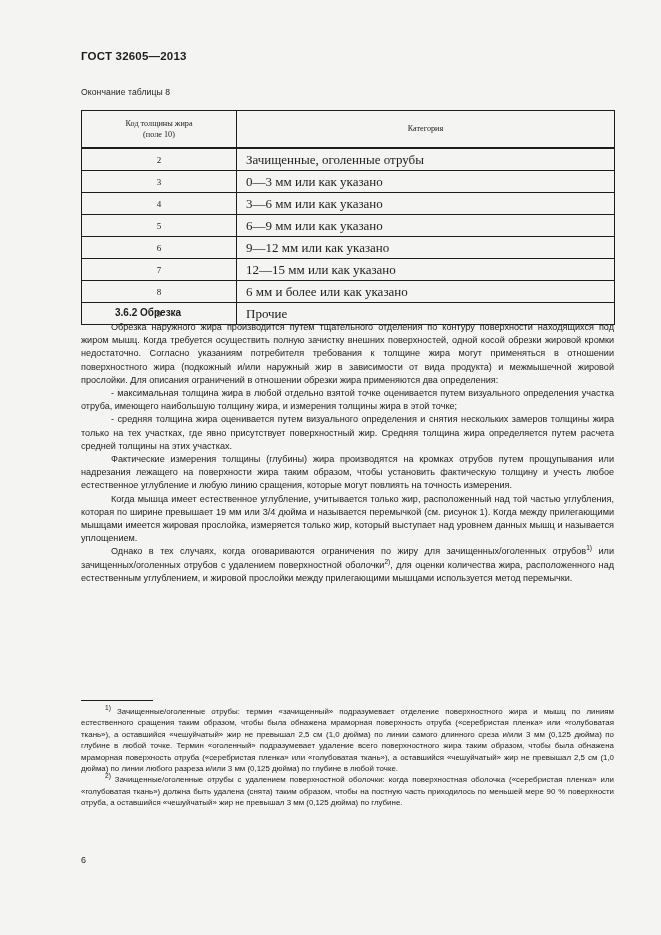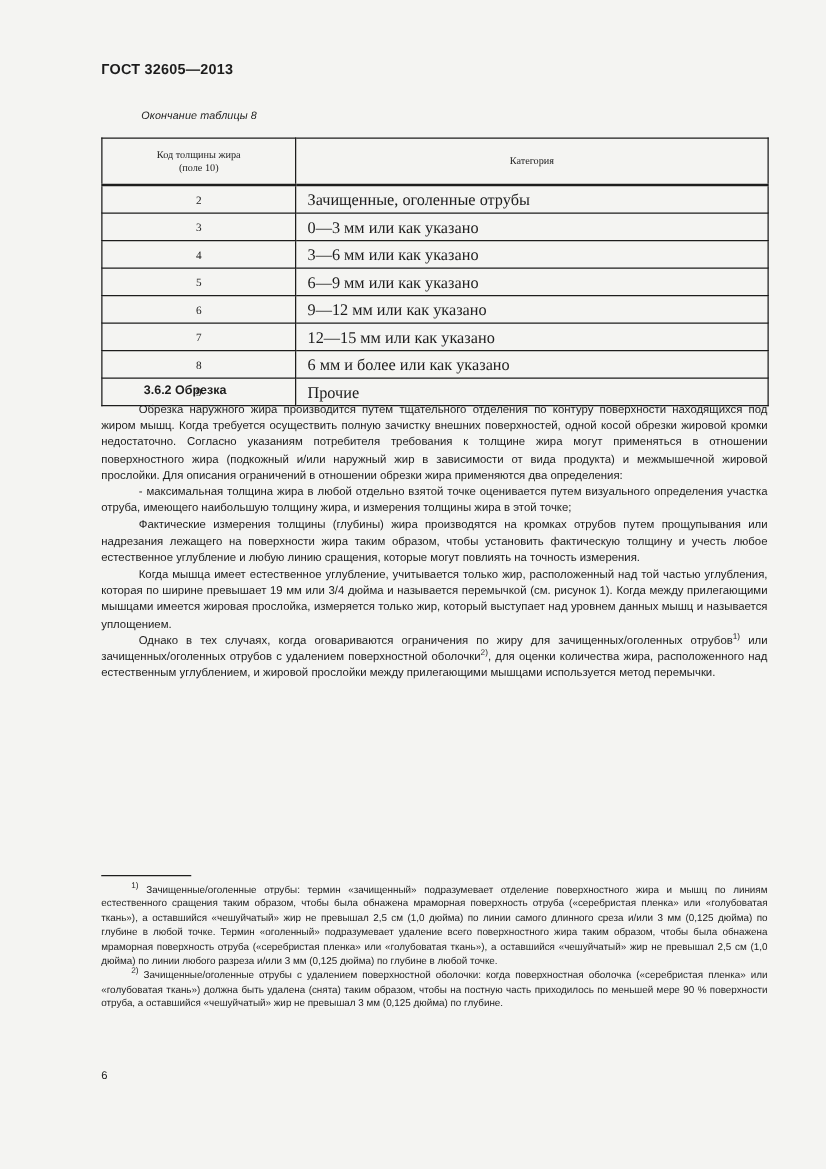--- a/index.html
+++ b/index.html
@@ -27,23 +27,21 @@
     top: 50px;
     font-size: 11.5px;
     font-weight: bold;
     letter-spacing: 0.2px;
   }
   .table-caption {
     position: absolute;
     left: 65px;
     top: 87px;
     font-size: 8.6px;
-    font-style: italic;
     letter-spacing: 0.1px;
-    margin-left: 32px;
   }
   table.spec {
     position: absolute;
     left: 65px;
     top: 110px;
     width: 533px;
     border-collapse: collapse;
     table-layout: fixed;
     font-family: Liberation Serif, serif;
   }
@@ -184,20 +182,21 @@
         <td class="code">9</td>
         <td class="cat">Прочие</td>
       </tr>
     </tbody>
   </table>
 
   <div class="body-block">
     <div class="sec-head">3.6.2 Обрезка</div>
     <p class="para">Обрезка наружного жира производится путем тщательного отделения по контуру поверхности находящихся под жиром мышц. Когда требуется осуществить полную зачистку внешних поверхностей, одной косой обрезки жировой кромки недостаточно. Согласно указаниям потребителя требования к толщине жира могут применяться в отношении поверхностного жира (подкожный и/или наружный жир в зависимости от вида продукта) и межмышечной жировой прослойки. Для описания ограничений в отношении обрезки жира применяются два определения:</p>
     <p class="para dash">- максимальная толщина жира в любой отдельно взятой точке оценивается путем визуального определения участка отруба, имеющего наибольшую толщину жира, и измерения толщины жира в этой точке;</p>
+    <p class="para dash">- средняя толщина жира оценивается путем визуального определения и снятия нескольких замеров толщины жира только на тех участках, где явно присутствует поверхностный жир. Средняя толщина жира определяется путем расчета средней толщины на этих участках.</p>
     <p class="para">Фактические измерения толщины (глубины) жира производятся на кромках отрубов путем прощупывания или надрезания лежащего на поверхности жира таким образом, чтобы установить фактическую толщину и учесть любое естественное углубление и любую линию сращения, которые могут повлиять на точность измерения.</p>
     <p class="para">Когда мышца имеет естественное углубление, учитывается только жир, расположенный над той частью углубления, которая по ширине превышает 19 мм или 3/4 дюйма и называется перемычкой (см. рисунок 1). Когда между прилегающими мышцами имеется жировая прослойка, измеряется только жир, который выступает над уровнем данных мышц и называется уплощением.</p>
     <p class="para"><span>Однако в тех случаях, когда оговариваются ограничения по жиру для зачищенных/оголенных отрубов</span><sup>1)</sup><span> или зачищенных/оголенных отрубов с удалением поверхностной оболочки</span><sup>2)</sup><span>, для оценки количества жира, расположенного над естественным углублением, и жировой прослойки между прилегающими мышцами используется метод перемычки.</span></p>
   </div>
 
   <div class="footnotes">
     <div class="fn-rule"></div>
     <p class="fnote"><sup>1)</sup><span> Зачищенные/оголенные отрубы: термин «зачищенный» подразумевает отделение поверхностного жира и мышц по линиям естественного сращения таким образом, чтобы была обнажена мраморная поверхность отруба («серебристая пленка» или «голубоватая ткань»), а оставшийся «чешуйчатый» жир не превышал 2,5 см (1,0 дюйма) по линии самого длинного среза и/или 3 мм (0,125 дюйма) по глубине в любой точке. Термин «оголенный» подразумевает удаление всего поверхностного жира таким образом, чтобы была обнажена мраморная поверхность отруба («серебристая пленка» или «голубоватая ткань»), а оставшийся «чешуйчатый» жир не превышал 2,5 см (1,0 дюйма) по линии любого разреза и/или 3 мм (0,125 дюйма) по глубине в любой точке.</span></p>
     <p class="fnote"><sup>2)</sup><span> Зачищенные/оголенные отрубы с  удалением поверхностной оболочки: когда поверхностная  оболочка («серебристая пленка» или «голубоватая ткань») должна быть удалена (снята) таким образом, чтобы на постную часть приходилось по меньшей мере 90 % поверхности отруба, а оставшийся «чешуйчатый» жир не превышал 3 мм (0,125 дюйма) по глубине.</span></p>
   </div>

